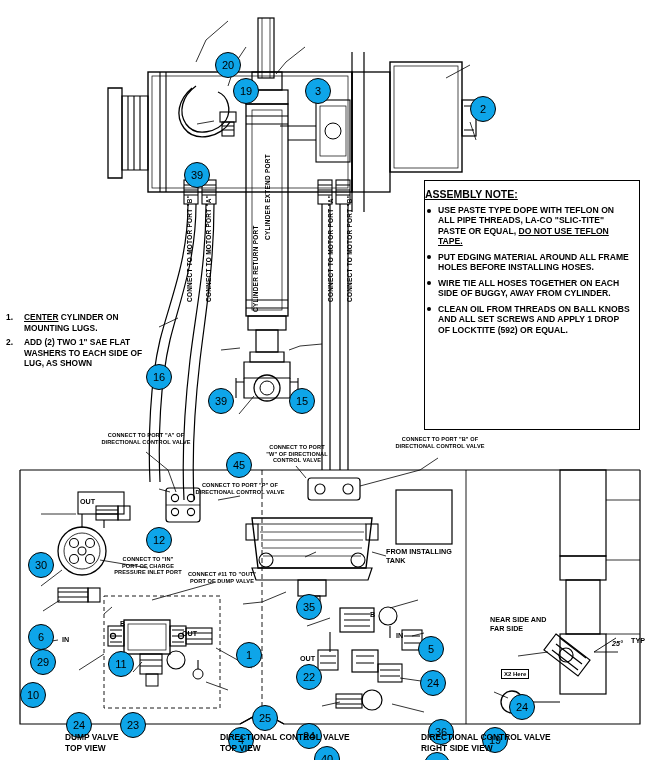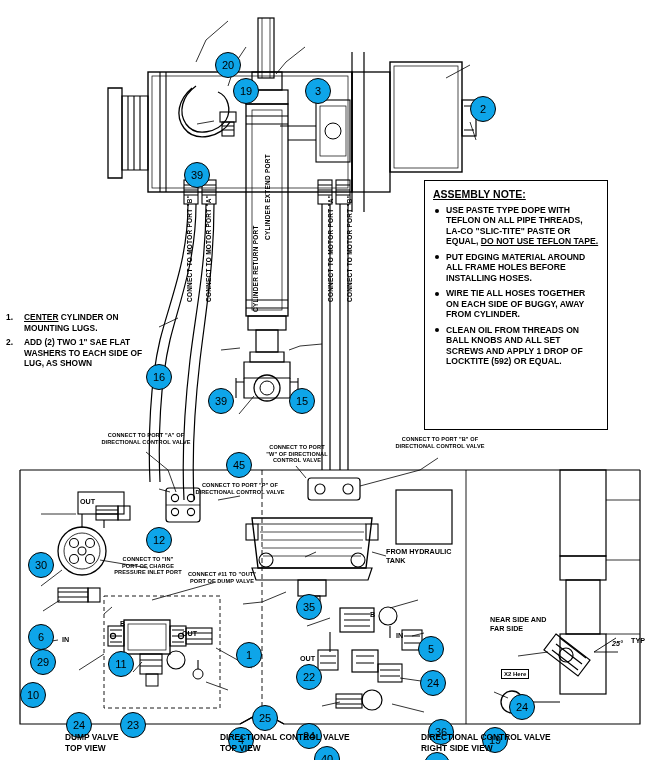--- a/index.html
+++ b/index.html
@@ -22,23 +22,23 @@
     background:#0ea5e9;
     font-size:11px;font-weight:normal;
     display:flex;align-items:center;justify-content:center;
     box-sizing:border-box;
     z-index:6;
     margin-top:44px;
   }
 
   
   #note-box{
-    position:absolute;left:424px;top:180px;width:184px;height:250px;
+    position:absolute;left:424px;top:180px;width:216px;height:250px;
     border:1.6px solid #000;background:#fff;
-    box-sizing:border-box;padding:7px 8px 6px 8px;
+    box-sizing:border-box;padding:7px 8px 6px 0;
     z-index:7;
   }
   #note-title{
     font-size:10.5px;font-weight:bold;text-decoration:underline;
     margin-bottom:5px;
   }
   #note-list{list-style:none;margin:0;padding:0;}
   #note-list li{
     position:relative;padding-left:13px;margin-bottom:5px;
     font-size:8.6px;line-height:1.22;font-weight:bold;
@@ -374,21 +374,21 @@
 PRESSURE INLET PORT</div>
       <div class="lbl" style="left: 178px; top: 571px; width: 88px; white-space: pre-line;">CONNECT #11 TO "OUT"
 PORT OF DUMP VALVE</div>
     </div>
 
   <div id="misc-text">
       <div class="tx" style="left: 80px; top: 498px; white-space: pre-line;">OUT</div>
       <div class="tx" style="left: 62px; top: 636px; white-space: pre-line;">IN</div>
       <div class="tx" style="left: 182px; top: 630px; white-space: pre-line;">OUT</div>
       <div class="tx" style="left: 120px; top: 620px; white-space: pre-line;">B</div>
-      <div class="tx" style="left: 386px; top: 548px; white-space: pre-line;">FROM HYDRAULIC
+      <div class="tx" style="left: 386px; top: 548px; white-space: pre-line;">FROM INSTALLING
 TANK</div>
       <div class="tx" style="left: 370px; top: 611px; white-space: pre-line;">B</div>
       <div class="tx" style="left: 396px; top: 632px; white-space: pre-line;">IN</div>
       <div class="tx" style="left: 300px; top: 655px; white-space: pre-line;">OUT</div>
       <div class="tx" style="left: 490px; top: 616px; white-space: pre-line;">NEAR SIDE AND
 FAR SIDE</div>
       <div class="tx" style="left: 612px; top: 640px; white-space: pre-line; font-style: italic;">25°</div>
       <div class="tx" style="left: 631px; top: 637px; white-space: pre-line;">TYP</div>
     </div>
 

